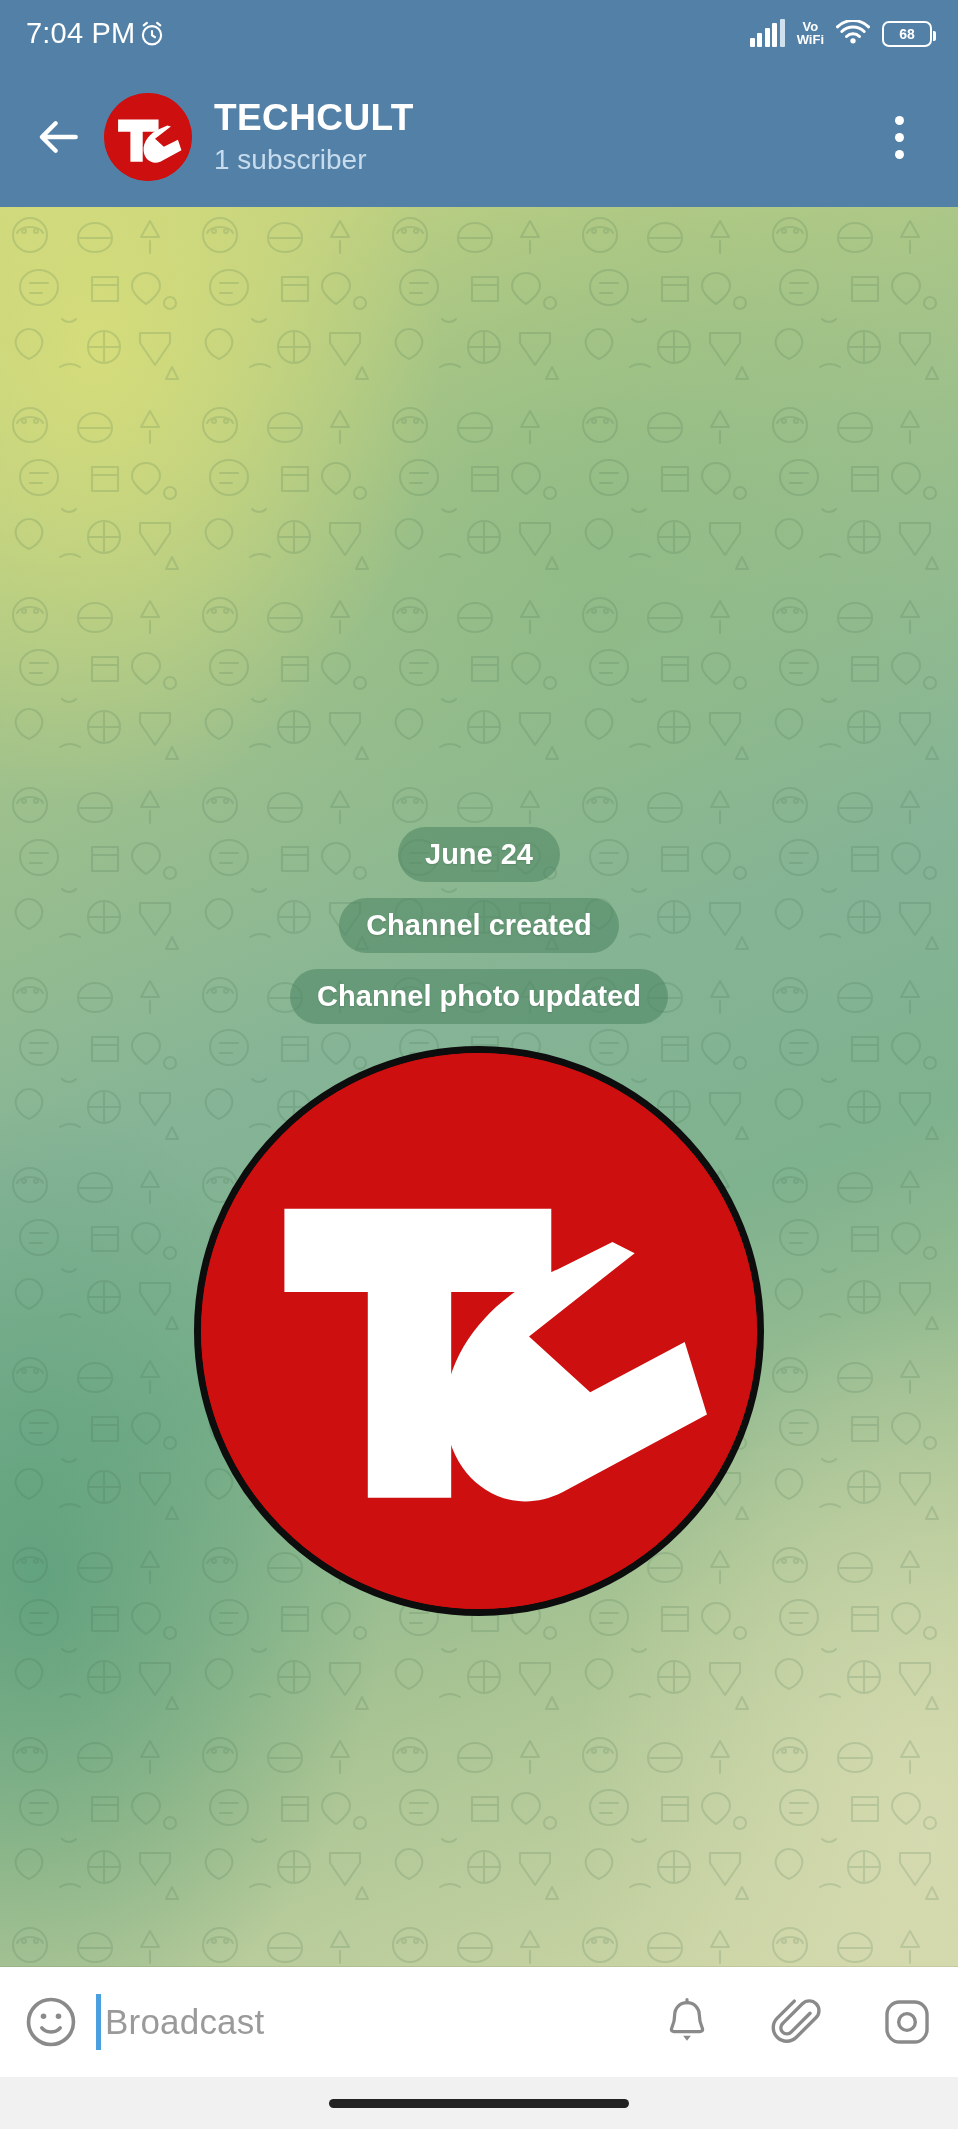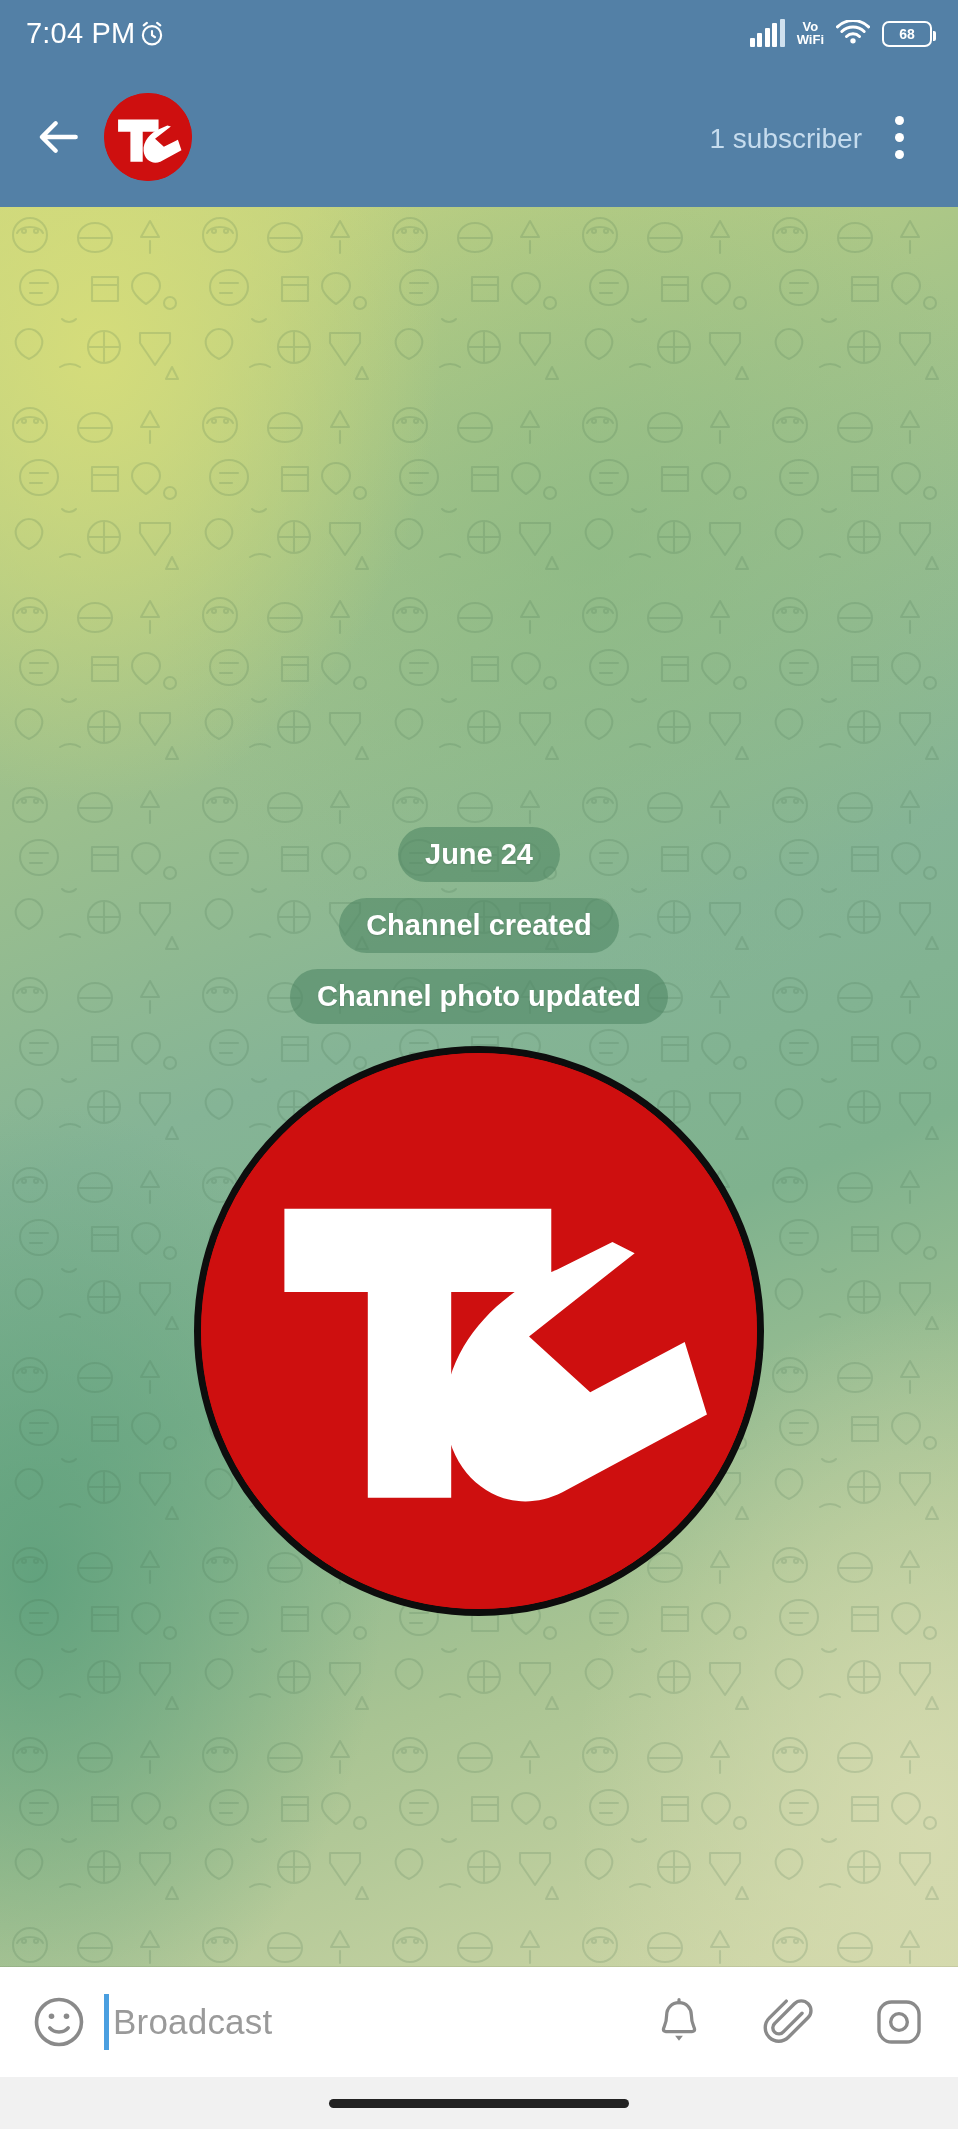--- a/index.html
+++ b/index.html
@@ -47,21 +47,21 @@
   }
   .back-btn{ width:74px; height:74px; display:flex; align-items:center; justify-content:center; }
   .hdr-avatar{
     width:88px; height:88px; border-radius:50%;
     background:#ce0f0f; margin-left:8px; margin-right:22px;
     display:flex; align-items:center; justify-content:center; overflow:hidden;
     flex:none;
   }
   .hdr-text{ display:flex; flex-direction:column; justify-content:center; flex:1; min-width:0; }
   .hdr-title{ color:#fff; font-size:37px; font-weight:bold; letter-spacing:.4px; line-height:1.12; }
-  .hdr-sub{ color:#c6dcee; font-size:28px; line-height:1.25; margin-top:3px;text-align:right; }
+  .hdr-sub{ color:#c6dcee; font-size:28px; line-height:1.25; margin-top:3px; }
   .menu-btn{ width:74px; height:86px; display:flex; flex-direction:column;
              align-items:center; justify-content:center; gap:8px; }
   .menu-btn i{ width:9px; height:9px; border-radius:50%; background:#fff; display:block; }
 
   
   .chat{
     position:absolute; top:207px; left:0; width:958px; height:1760px;
     overflow:hidden;
     background:
       radial-gradient(ellipse 58% 42% at 10% 8%,   rgba(214,221,122,.95) 0%, rgba(214,221,122,0) 62%),
@@ -87,21 +87,21 @@
   .photo-wrap{ display:flex; justify-content:center; margin-top:6px; }
   .big-avatar{
     width:570px; height:570px; border-radius:50%;
     background:#ce0f0f; border:7px solid #0d0d0d;
     display:flex; align-items:center; justify-content:center; overflow:hidden;
   }
 
   
   .inputbar{
     position:absolute; top:1967px; left:0; width:958px; height:110px;
-    background:#fff; display:flex; align-items:center; padding:0 28px;
+    background:#fff; display:flex; align-items:center; padding:0 20px;
     box-shadow:0 -1px 0 rgba(0,0,0,.07);
   }
   .emoji-btn{ width:62px; height:62px; display:flex; align-items:center; justify-content:center; flex:none; }
   .field{ flex:1; display:flex; align-items:center; margin-left:14px; min-width:0; }
   .caret{ width:5px; height:56px; background:#4a9fe0; flex:none; }
   .ph{ color:#9a9a9a; font-size:35px; margin-left:4px; letter-spacing:.2px; }
   .in-icons{ display:flex; align-items:center; gap:48px; margin-left:16px; flex:none; }
   .in-icons>div{ width:62px; height:62px; display:flex; align-items:center; justify-content:center; }
 
   
@@ -158,20 +158,21 @@
 
     <div class="hdr-avatar">
       <svg width="88" height="88" viewBox="0 0 100 100">
         <circle cx="50" cy="50" r="50" fill="#ce0f0f"></circle>
         <path d="M16 30h46v14H44v34H30V44H16z" fill="#fff"></path>
         <path d="M76 38 58 52l10 9 16-8 4 12-24 13c-9 4-18-2-19-12-1-11 8-21 18-25l9-4z" fill="#fff"></path>
       </svg>
     </div>
 
     <div class="hdr-text">
+      <div class="hdr-title">TECHCULT</div>
       <div class="hdr-sub">1 subscriber</div>
     </div>
 
     <div class="menu-btn">
       <i></i>
         <i></i>
         <i></i>
     </div>
   </div>
 

